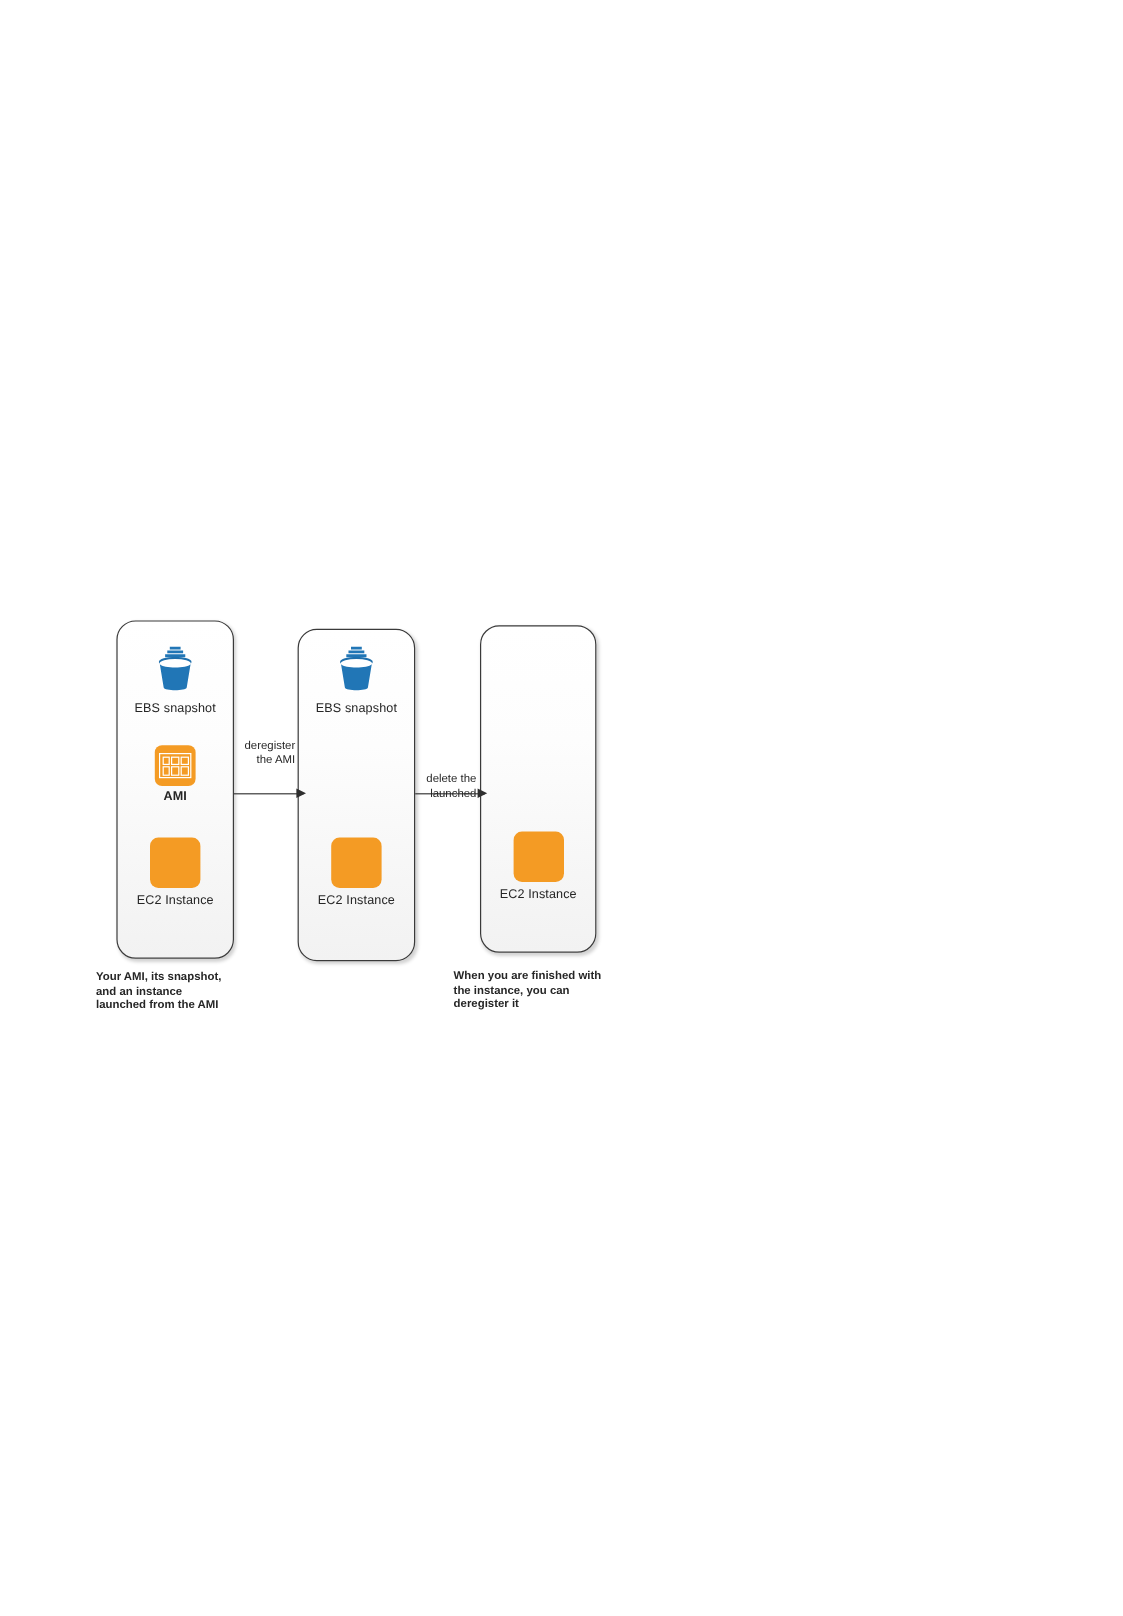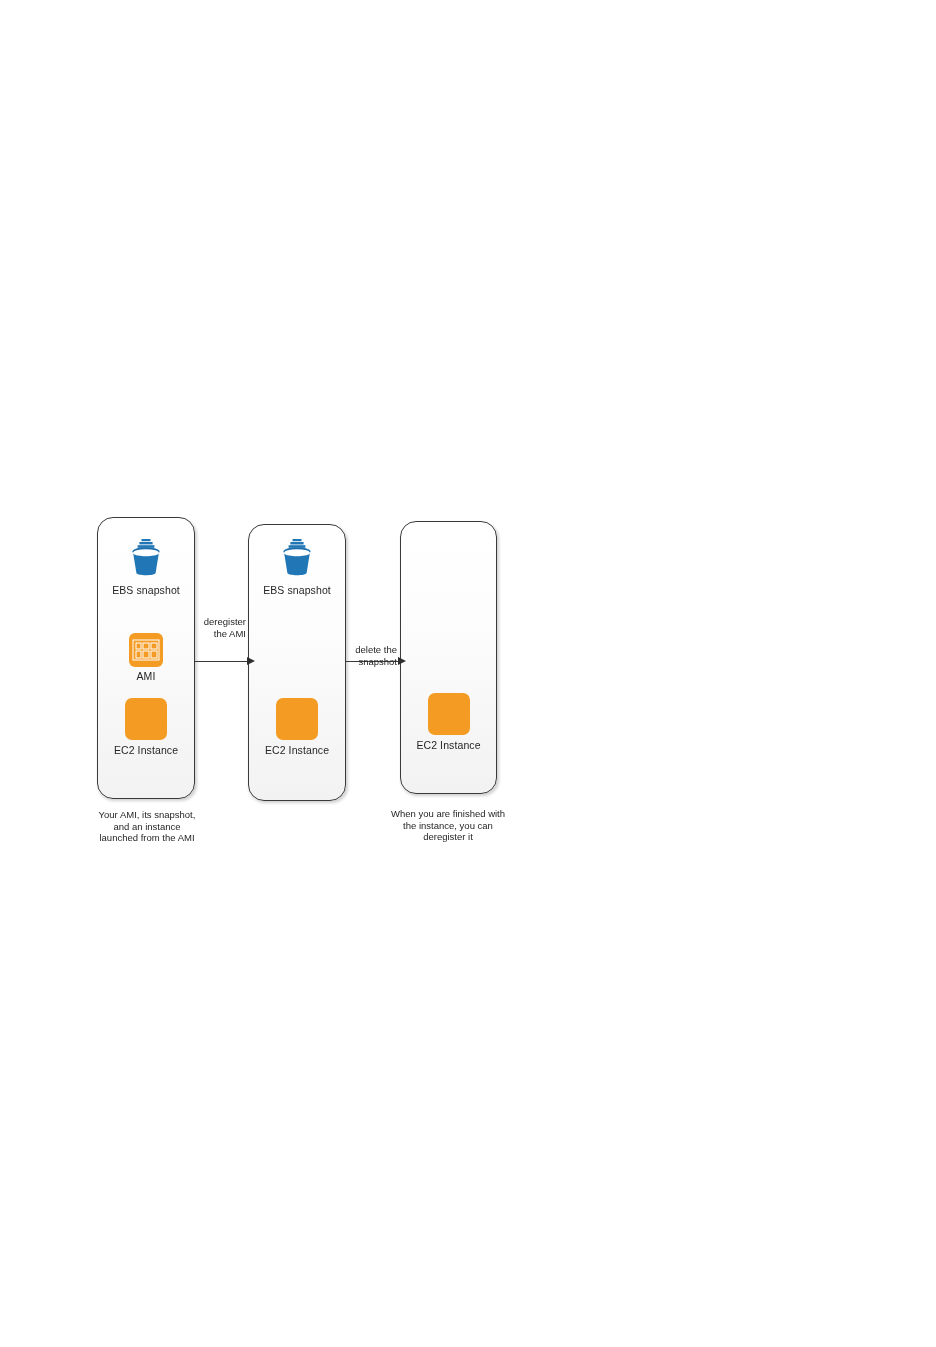--- a/index.html
+++ b/index.html
@@ -97,21 +97,21 @@
     display: block;
     margin: 0 auto 4px auto;
     width: 42px;
     height: 42px;
     border-radius: 7px;
     background: #F49B24;
   }
 
   
   .p1-ebs { top: 17px; }
-  .p1-ami { top: 115px; }
+  .p1-ami { top: 103px; font-weight: bold; }
   .p1-ec2 { top: 180px; }
 
   .p2-ebs { top: 10px; }
   .p2-ec2 { top: 173px; }
 
   .p3-ec2 { top: 171px; }
 
   
   .connector {
     position: absolute;
@@ -139,25 +139,26 @@
     line-height: 11.5px;
     color: #262626;
     white-space: pre-line;
   }
   .conn-label-1 { left: 178px; top: 616px; width: 68px; }
   .conn-label-2 { left: 333px; top: 644px; width: 64px; }
 
   
   .caption {
     position: absolute;
-    text-align: center;
+    text-align: left;
     font-size: 9.5px;
     line-height: 11.5px;
     color: #262626;
     white-space: pre-line;
+    font-weight: bold;
   }
   .caption-1 { left: 80px;  top: 809px; width: 134px; }
   .caption-3 { left: 378px; top: 808px; width: 140px; }
 </style>
 </head>
 <body>
 
 <div id="diagram-root">
 
   <div class="panel panel-1">
@@ -228,21 +229,21 @@
   </div>
 
   <div class="connector conn-1"></div>
   <div class="arrowhead arrow-1"></div>
   <div class="conn-label conn-label-1">deregister
 the AMI</div>
 
   <div class="connector conn-2"></div>
   <div class="arrowhead arrow-2"></div>
   <div class="conn-label conn-label-2">delete the
-snapshot</div>
+launched</div>
 
   <div class="caption caption-1">Your AMI, its snapshot,
 and an instance
 launched from the AMI</div>
   <div class="caption caption-3">When you are finished with
 the instance, you can
 deregister it</div>
 
 </div>
 

